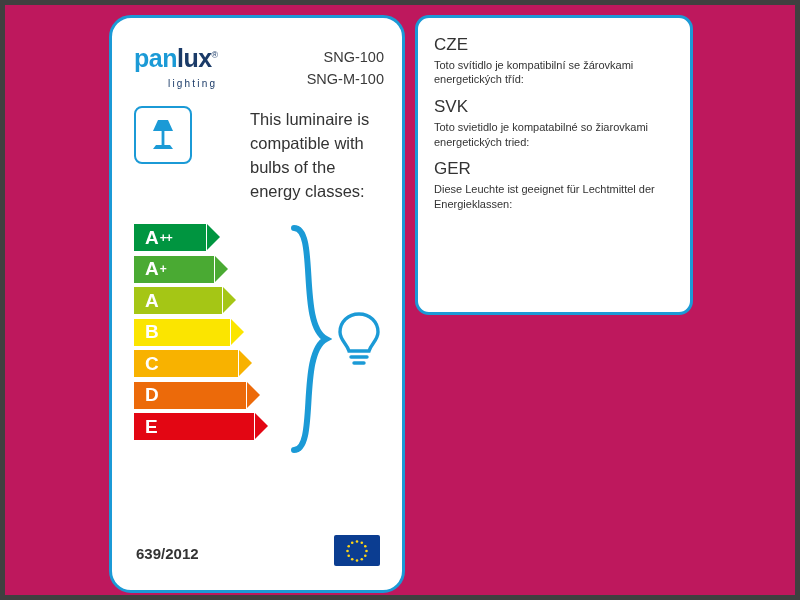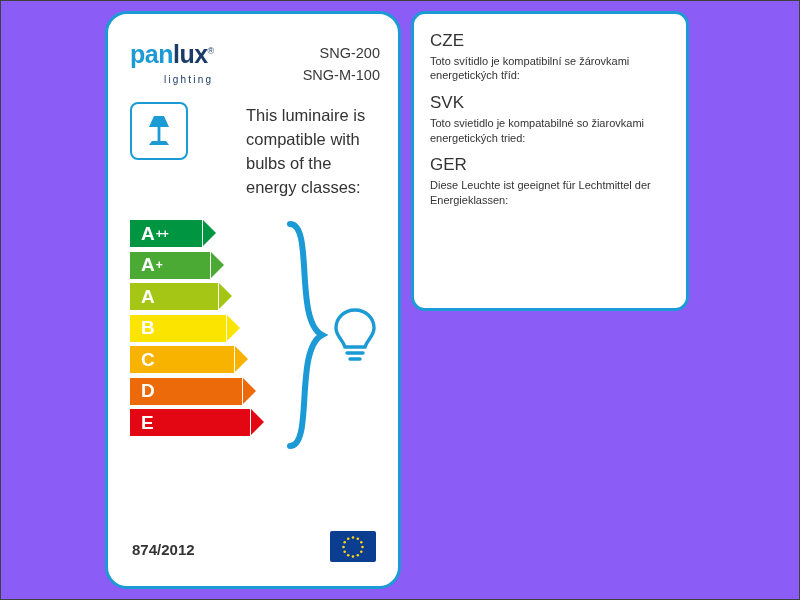--- a/index.html
+++ b/index.html
@@ -11,22 +11,22 @@
     width: 800px;
     height: 600px;
     font-family: "Liberation Sans", sans-serif;
     overflow: hidden;
   }
   #page {
     position: relative;
     width: 800px;
     height: 600px;
     box-sizing: border-box;
-    border: 1px solid #404040;
-    background: #8b5cf6;
+    border: 5px solid #404040;
+    background: #be185d;
   }
 
   
   .left-card {
     position: absolute;
     left: 104px;
     top: 10px;
     width: 296px;
     height: 578px;
     box-sizing: border-box;
@@ -218,21 +218,21 @@
 <div id="page">
 
   <div class="left-card">
 
     <div class="brand">
       <span class="brand-word"><span>pan</span><span class="dark">lux</span><span class="brand-reg">®</span></span>
       <div class="brand-sub">lighting</div>
     </div>
 
     <div class="models">
-      <div>SNG-200</div>
+      <div>SNG-100</div>
       <div>SNG-M-100</div>
     </div>
 
     <div class="headline-row">
       <div class="lamp-box">
         <svg width="36" height="38" viewBox="0 0 36 38">
           <polygon points="8,15 28,15 23,4 13,4" fill="#1b9ad6"></polygon>
           <rect x="16.6" y="15" width="2.8" height="14" fill="#1b9ad6"></rect>
           <polygon points="8,33 28,33 25,29 11,29" fill="#1b9ad6"></polygon>
         </svg>
@@ -287,21 +287,21 @@
     </div>
 
     <div class="bulb-icon">
       <svg width="46" height="58" viewBox="0 0 46 58">
         <path d="M23 4 C12 4, 4 12, 4 22 C4 30, 11 34, 13 41 L33 41 C35 34, 42 30, 42 22 C42 12, 34 4, 23 4 Z" fill="none" stroke="#1b9ad6" stroke-width="3.4"></path>
         <line x1="15" y1="47" x2="31" y2="47" stroke="#1b9ad6" stroke-width="3.4" stroke-linecap="round"></line>
         <line x1="18" y1="53" x2="28" y2="53" stroke="#1b9ad6" stroke-width="3.4" stroke-linecap="round"></line>
       </svg>
     </div>
 
-    <div class="reg-no">874/2012</div>
+    <div class="reg-no">639/2012</div>
 
     <div class="eu-flag">
       <svg width="26" height="26" viewBox="0 0 26 26">
         <g fill="#ffd617">
           <circle cx="13" cy="3.5" r="1.3"></circle>
           <circle cx="17.8" cy="4.8" r="1.3"></circle>
           <circle cx="21.3" cy="8.3" r="1.3"></circle>
           <circle cx="22.5" cy="13" r="1.3"></circle>
           <circle cx="21.3" cy="17.7" r="1.3"></circle>
           <circle cx="17.8" cy="21.2" r="1.3"></circle>

